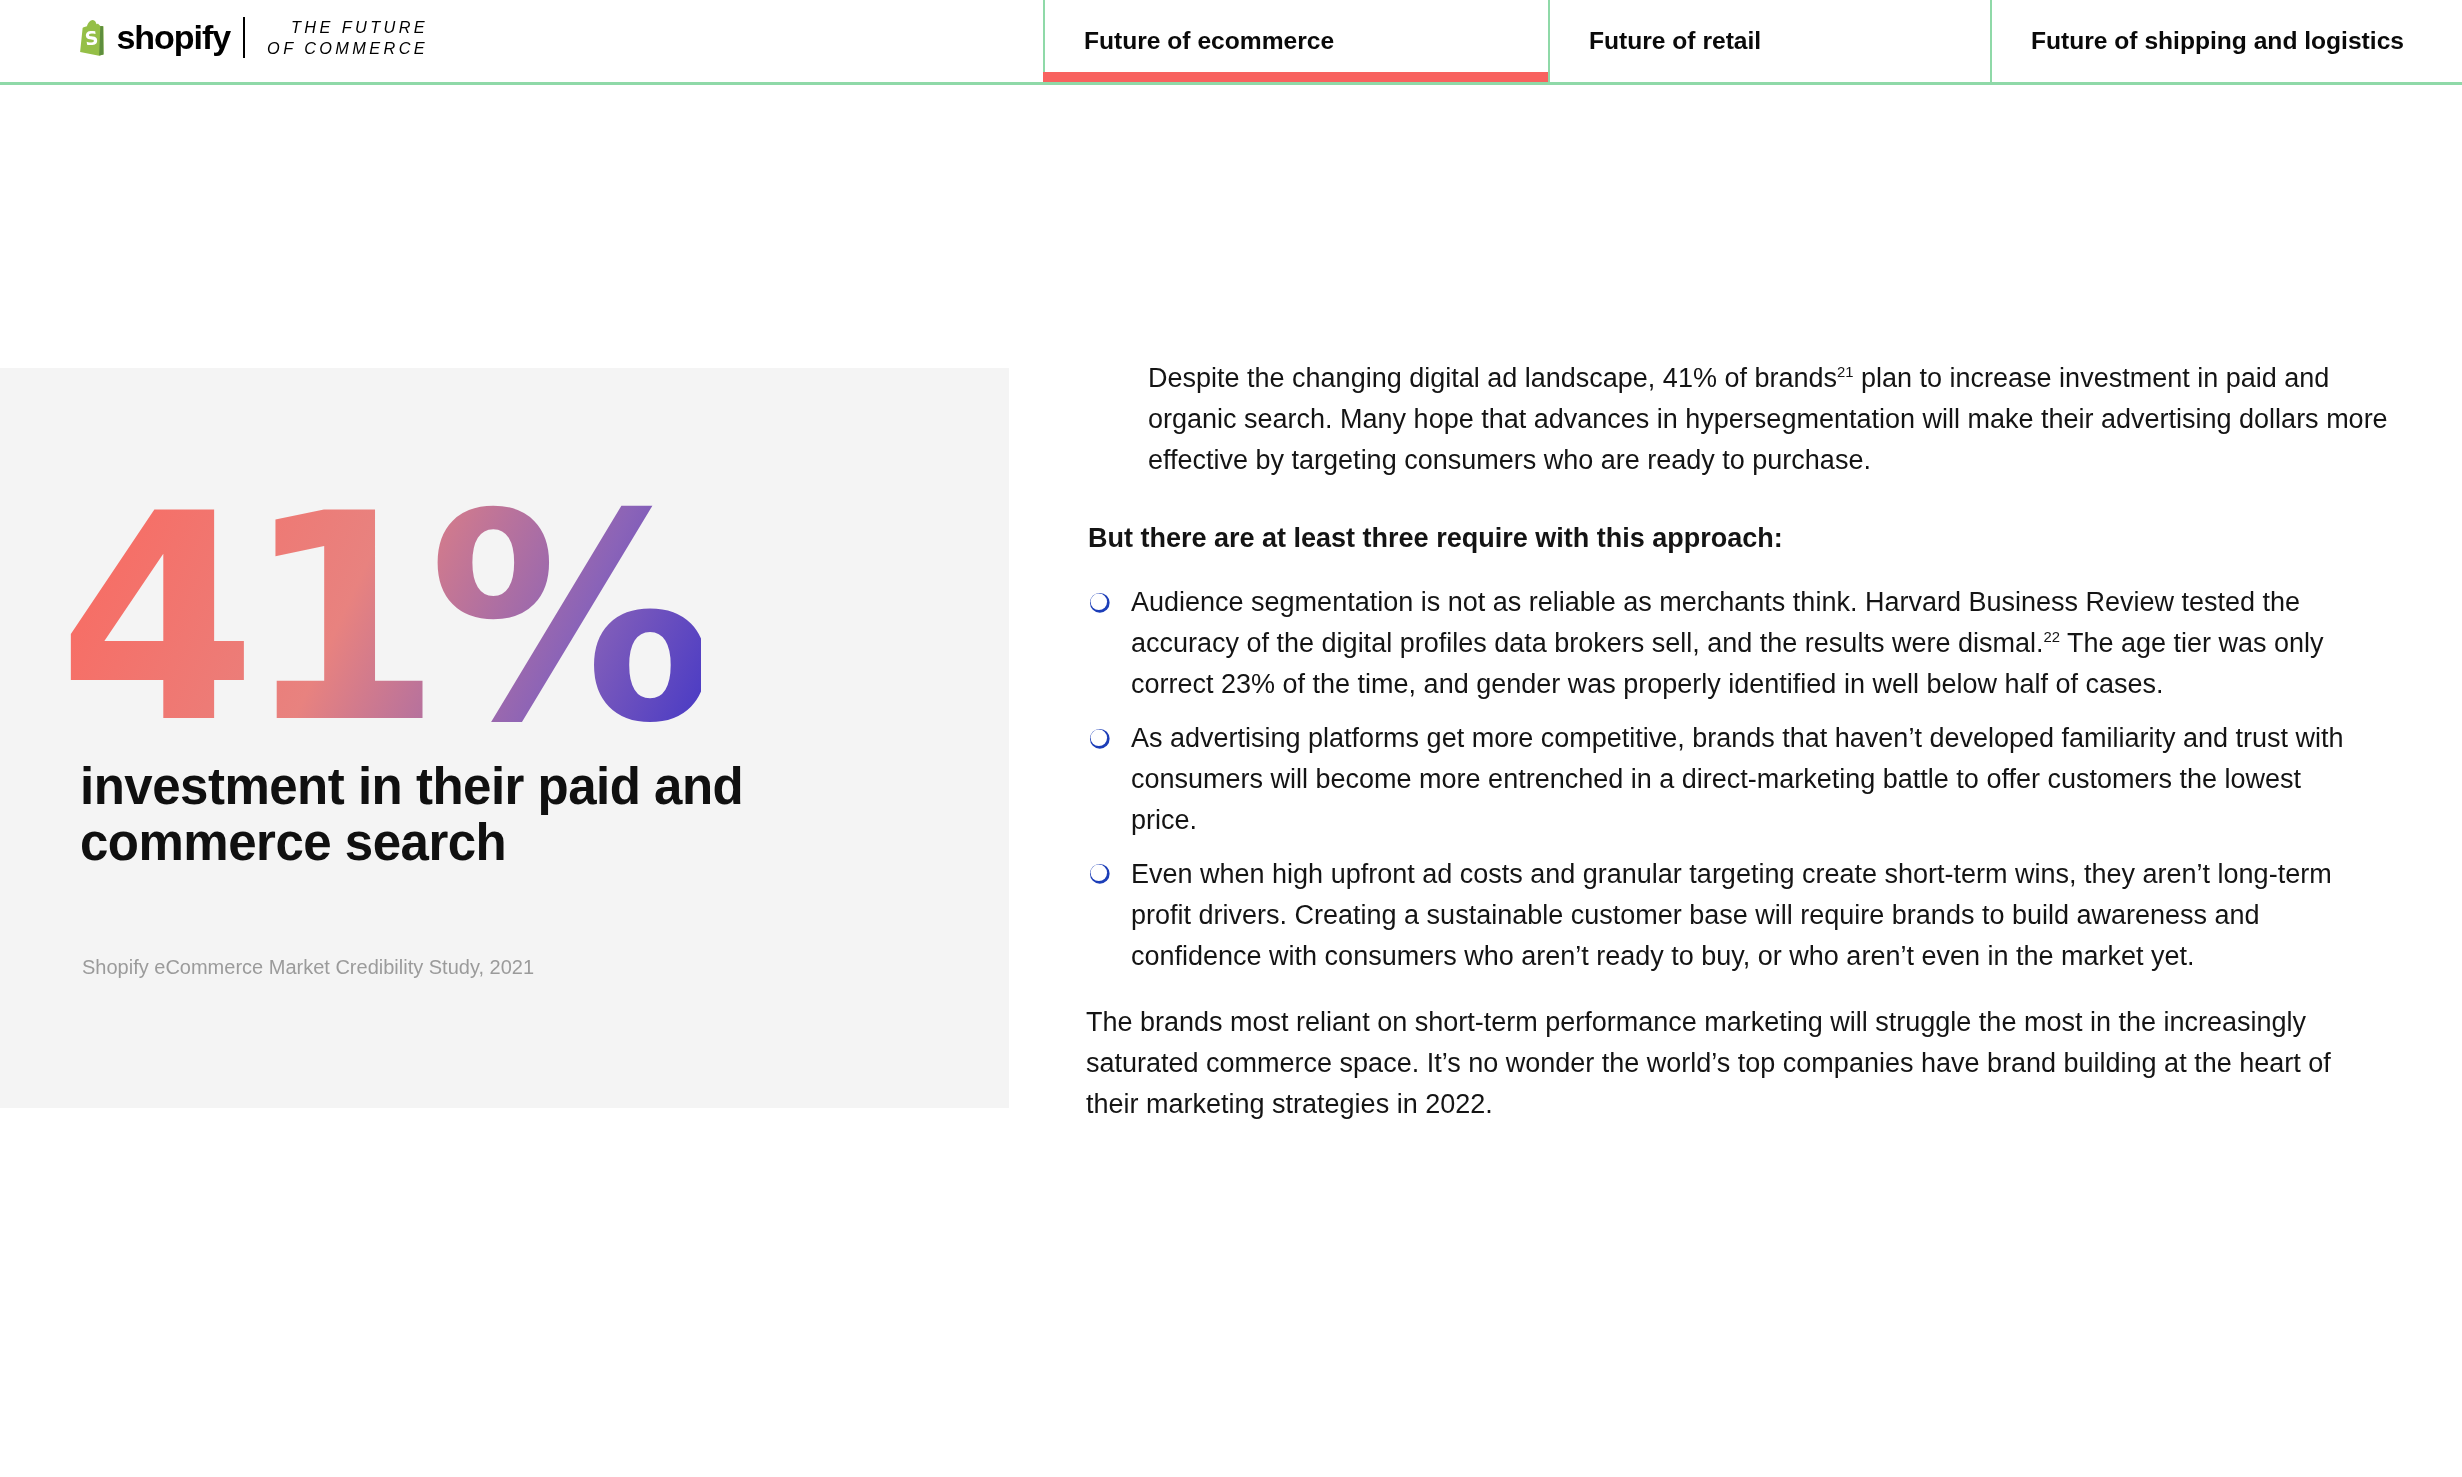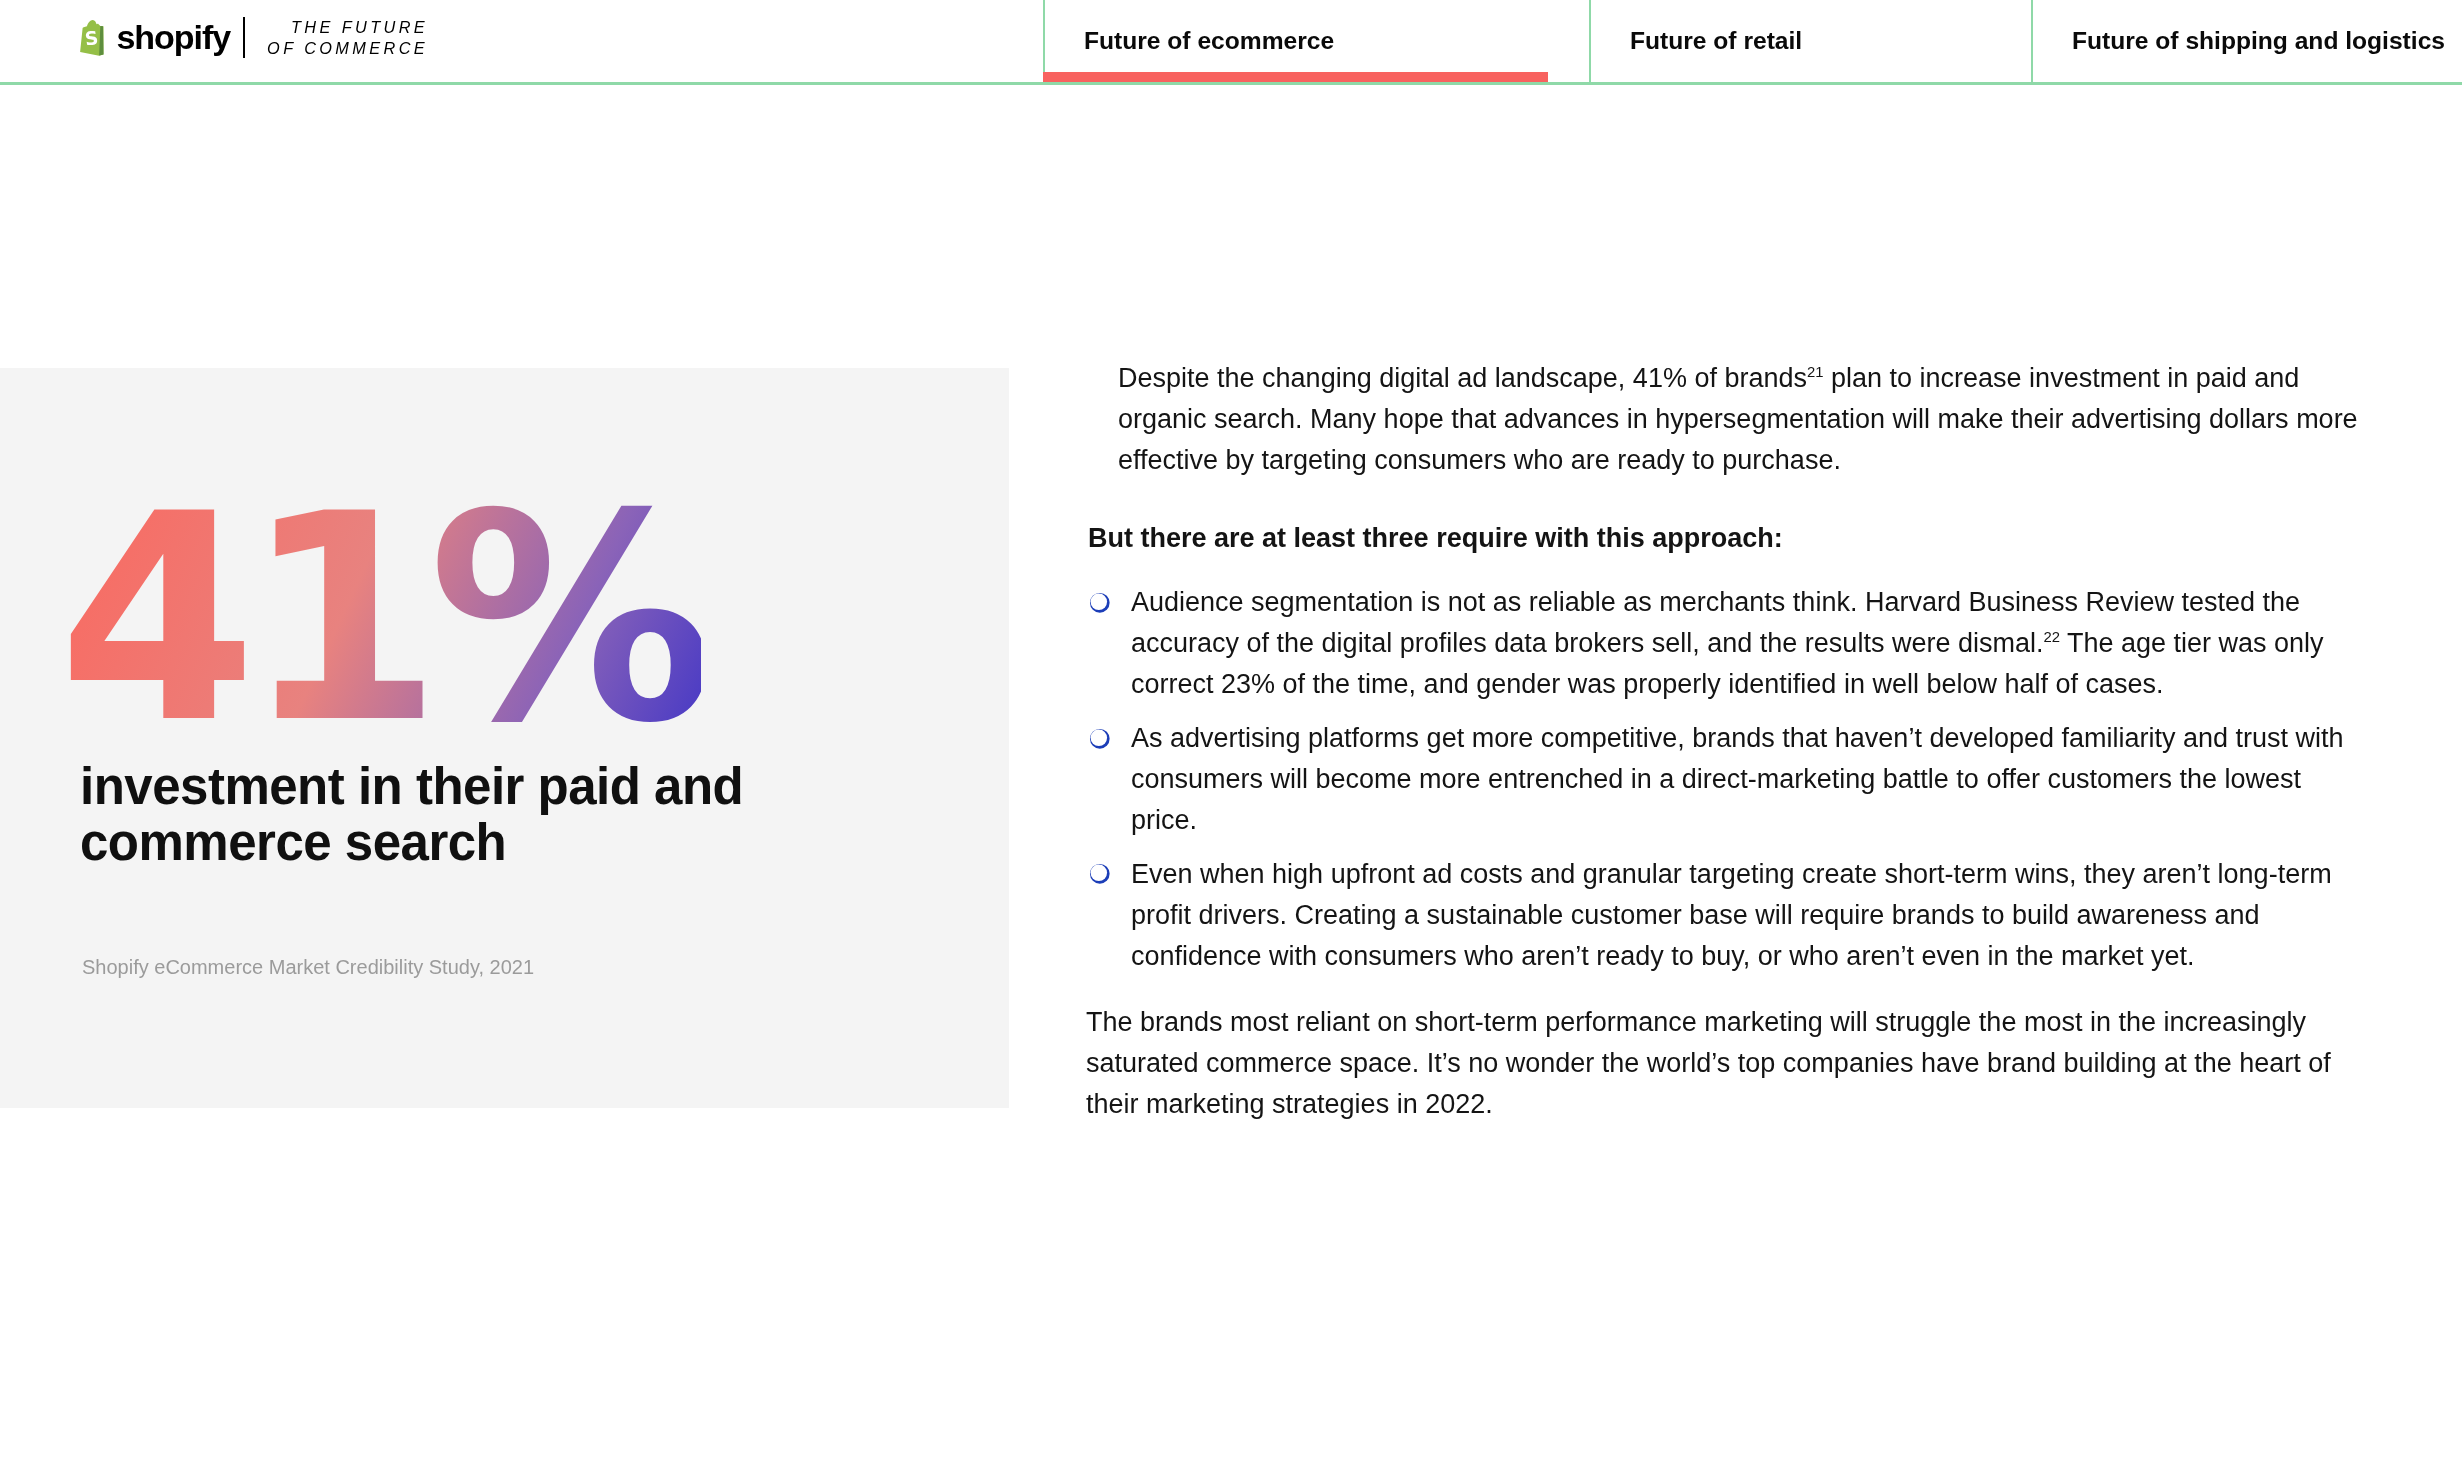--- a/index.html
+++ b/index.html
@@ -16,40 +16,40 @@
   
   .header{position:absolute;left:0;top:0;width:2627px;height:83px;background:#fff;}
   .header-rule{position:absolute;left:0;top:82px;width:2627px;height:3.4px;background:var(--line-green);}
   .logo-group{position:absolute;left:78px;top:16.7px;display:flex;align-items:center;}
   .bag-icon{width:31.5px;height:37px;display:block;}
   .wordmark{font-size:34px;font-weight:bold;letter-spacing:-1px;color:#000;margin-left:6.9px;}
   .logo-divider{width:2px;height:41px;background:#000;margin-left:12.8px;}
   .tagline{margin-left:22px;font-style:italic;font-weight:normal;font-size:16.3px;line-height:21px;letter-spacing:3.4px;color:#000;white-space:nowrap;text-align:right;}
   .tabs{position:absolute;left:1043px;top:0;width:1504px;height:82px;display:flex;}
   .tab{height:82px;border-left:2px solid var(--line-green);display:flex;align-items:center;padding-left:39px;font-size:24.6px;font-weight:bold;color:#0a0a0a;white-space:nowrap;cursor:pointer;}
-  .tab-ecommerce{width:546px;}
+  .tab-ecommerce{width:505px;}
   .tab-retail{width:442px;}
   .tab-shipping{width:502px;}
   .active-underline{position:absolute;left:1043px;top:72px;width:505px;height:9.8px;background:var(--accent-red);}
   
   .stat-panel{position:absolute;left:0;top:368px;width:1009px;height:740px;background:var(--panel-gray);}
   .stat-value{
     position:absolute;left:58px;top:476px;
     font-family:"DejaVu Sans","Liberation Sans",sans-serif;
     font-size:286px;font-weight:bold;letter-spacing:-13.8px;line-height:1;
     background:linear-gradient(115deg,var(--gradient-from) 0%,#E8827F 45%,#8A63B8 76%,var(--gradient-to) 100%);
     -webkit-background-clip:text;background-clip:text;color:transparent;-webkit-text-fill-color:transparent;
     white-space:nowrap;
     text-decoration:underline;
   }
   .stat-caption{position:absolute;left:80px;top:759px;font-size:51px;font-weight:bold;line-height:56px;letter-spacing:-0.5px;color:#101010;}
   .stat-caption div{white-space:nowrap;}
   .stat-source{position:absolute;left:82px;top:956px;font-size:20px;color:var(--source-gray);white-space:nowrap;}
   .para{position:absolute;font-size:27px;line-height:41px;color:#141414;}
-  .intro{left:1118px;top:358px;width:1266px;position:absolute;}
+  .intro{left:1148px;top:358px;width:1266px;position:absolute;}
   .problems-heading{left:1088px;top:518px;width:1266px;position:absolute;font-weight:bold;}
   .closing{left:1086px;top:1002px;width:1271px;position:absolute;}
   sup{font-size:0.55em;vertical-align:super;line-height:0;}
   .bullet-list{position:absolute;left:1088px;top:582px;width:1280px;list-style:none;}
   .bullet-item{position:relative;padding-left:43px;font-size:27px;line-height:41px;color:#141414;margin-bottom:12.8px;}
   .bullet-marker{position:absolute;left:0;top:8.9px;width:23.6px;height:23.6px;}
 </style>
 </head>
 <body>
 

